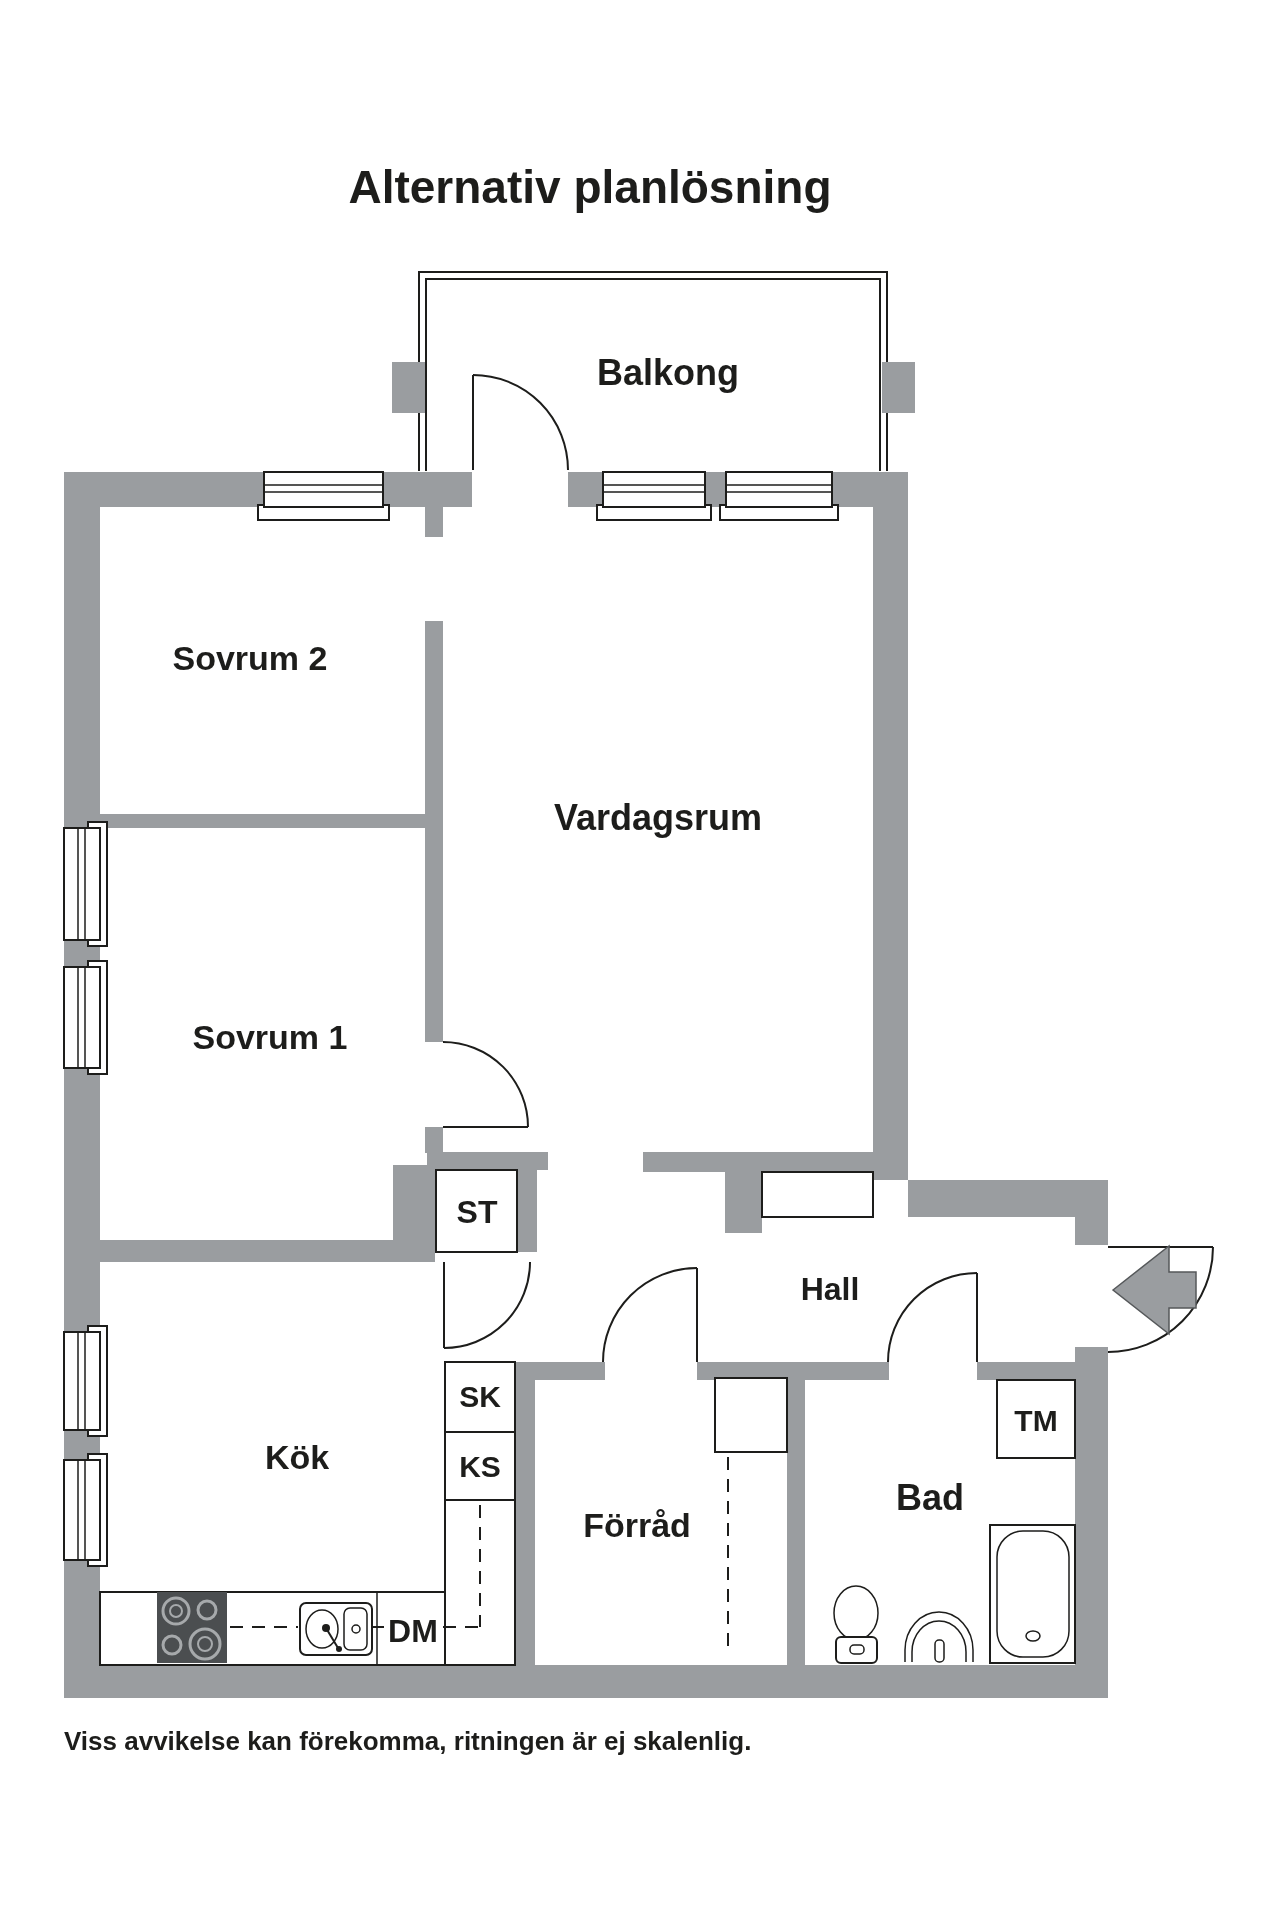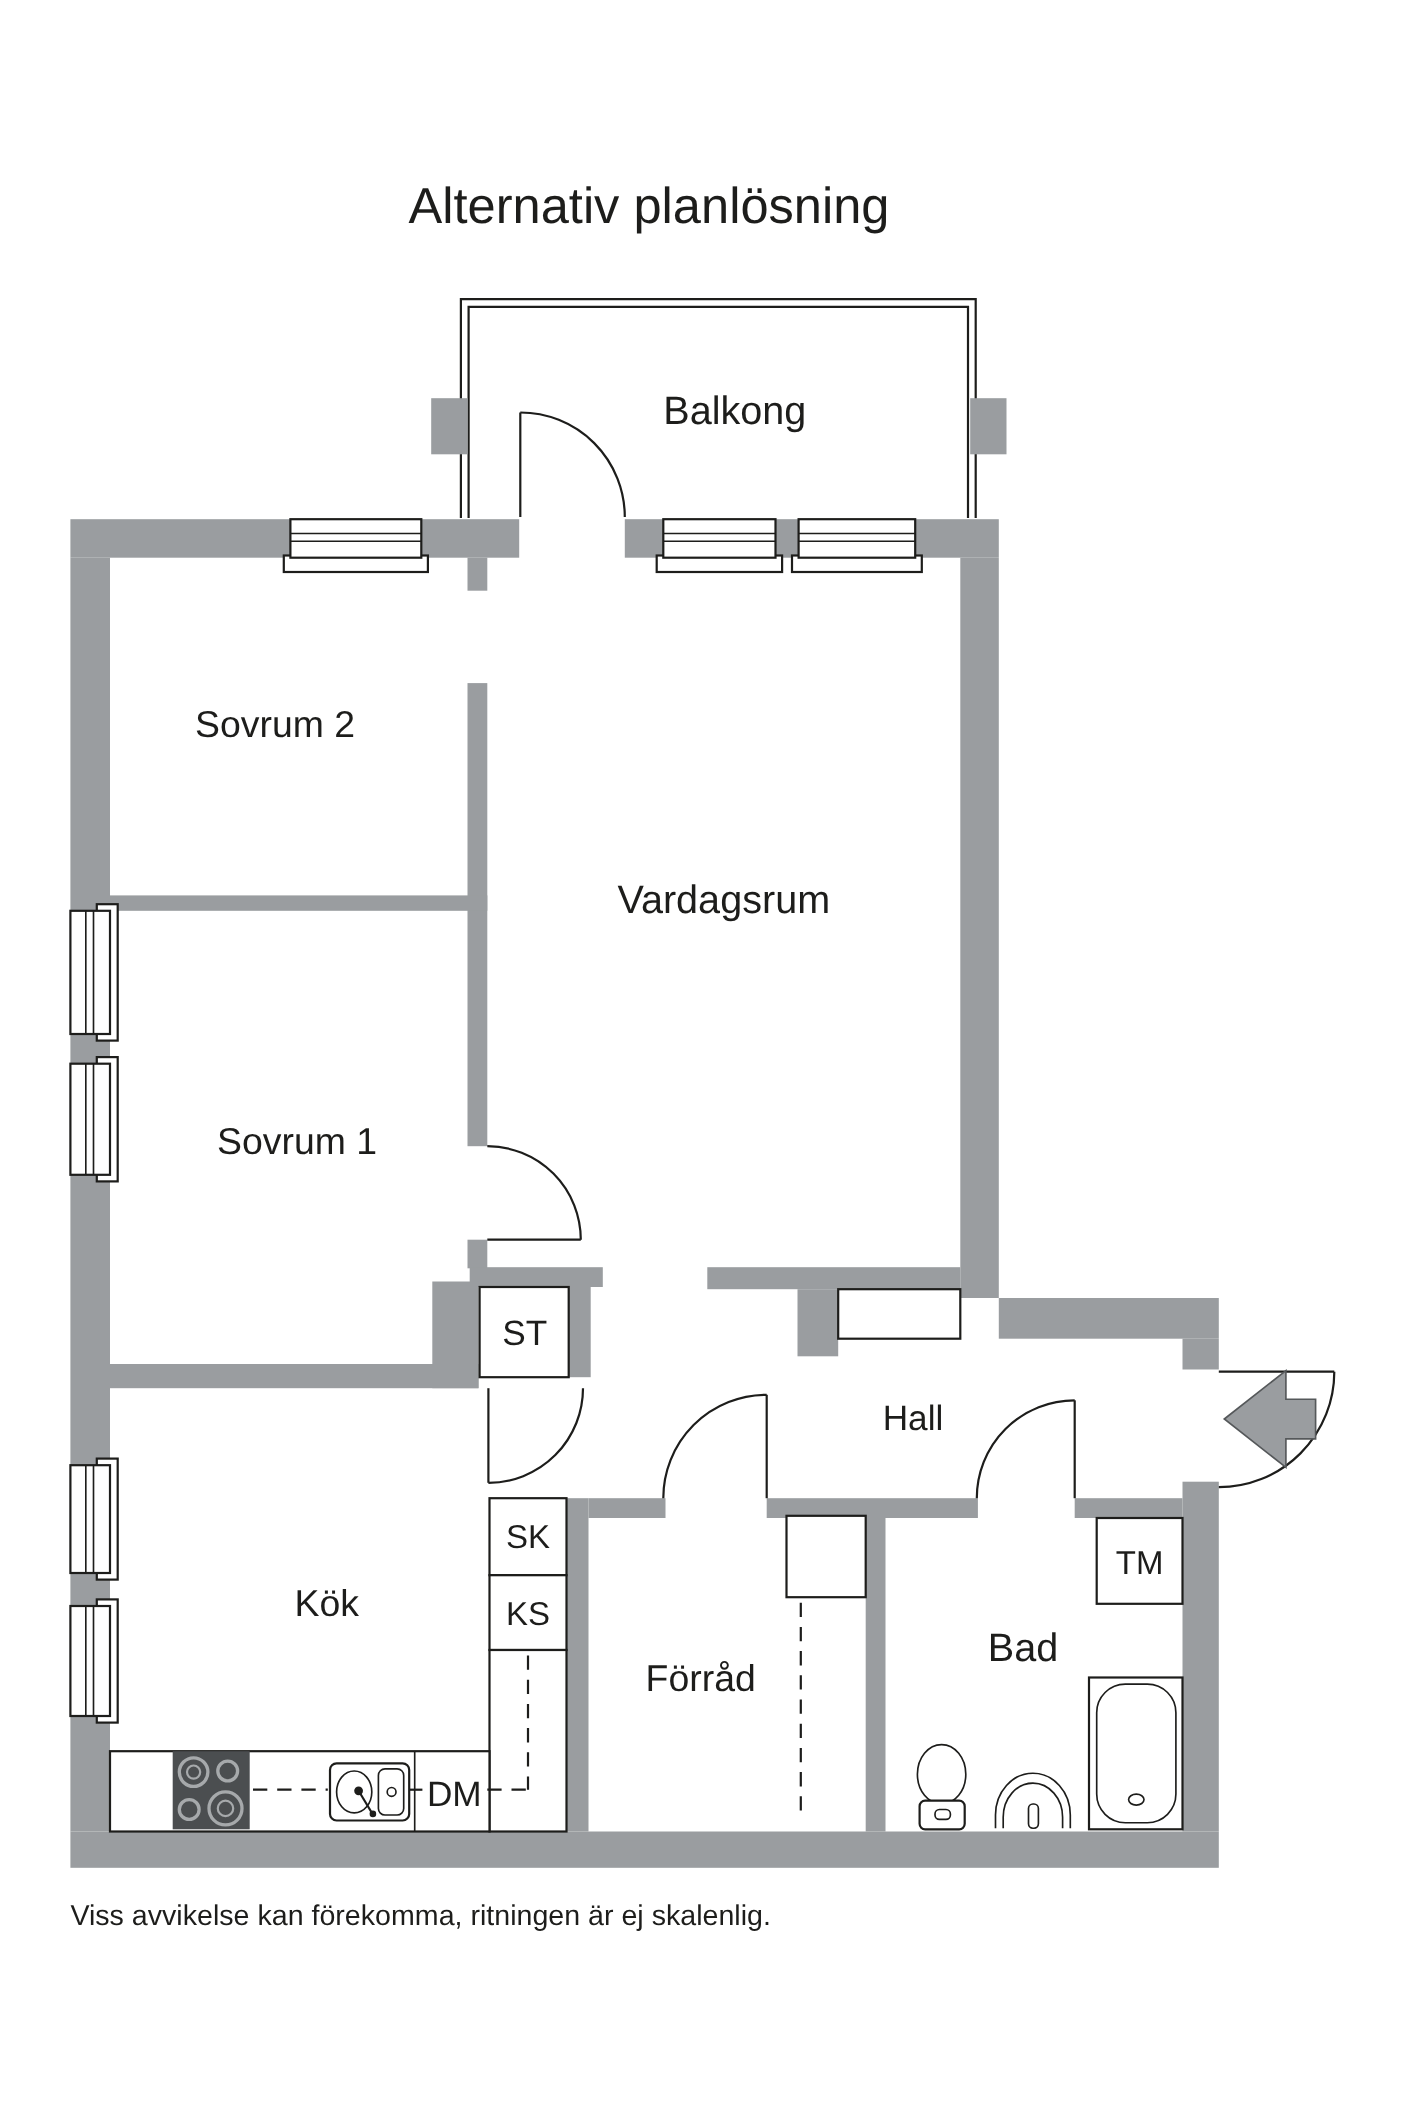--- a/index.html
+++ b/index.html
@@ -1,17 +1,17 @@
 <!DOCTYPE html>
 <html style="--wall: #9a9da0; --line: #1d1d1b; --stove: #4b4e50; --bg: #ffffff;"><head>
 <meta charset="utf-8">
 <style>
   html,body{margin:0;padding:0;background:#fff;}
   .page{position:relative;width:1280px;height:1920px;background:var(--bg,#fff);overflow:hidden;
-        font-family:"Liberation Sans", sans-serif;}
+        font-family:"Liberation Sans", sans-serif;font-weight:bold;}
   svg{position:absolute;left:0;top:0;}
   .wall{fill:var(--wall,#9a9da0);}
   .thin{stroke:var(--line,#1d1d1b);stroke-width:2;fill:none;}
   .thin15{stroke:var(--line,#1d1d1b);stroke-width:1.5;fill:none;}
   .whitebox{fill:#fff;stroke:var(--line,#1d1d1b);stroke-width:2;}
   .dash{stroke:var(--line,#1d1d1b);stroke-width:2;fill:none;stroke-dasharray:13 9;}
   .lbl{fill:var(--line,#1d1d1b);}
   .burner{stroke:#a6a9ab;fill:none;}
 </style>
 </head>

